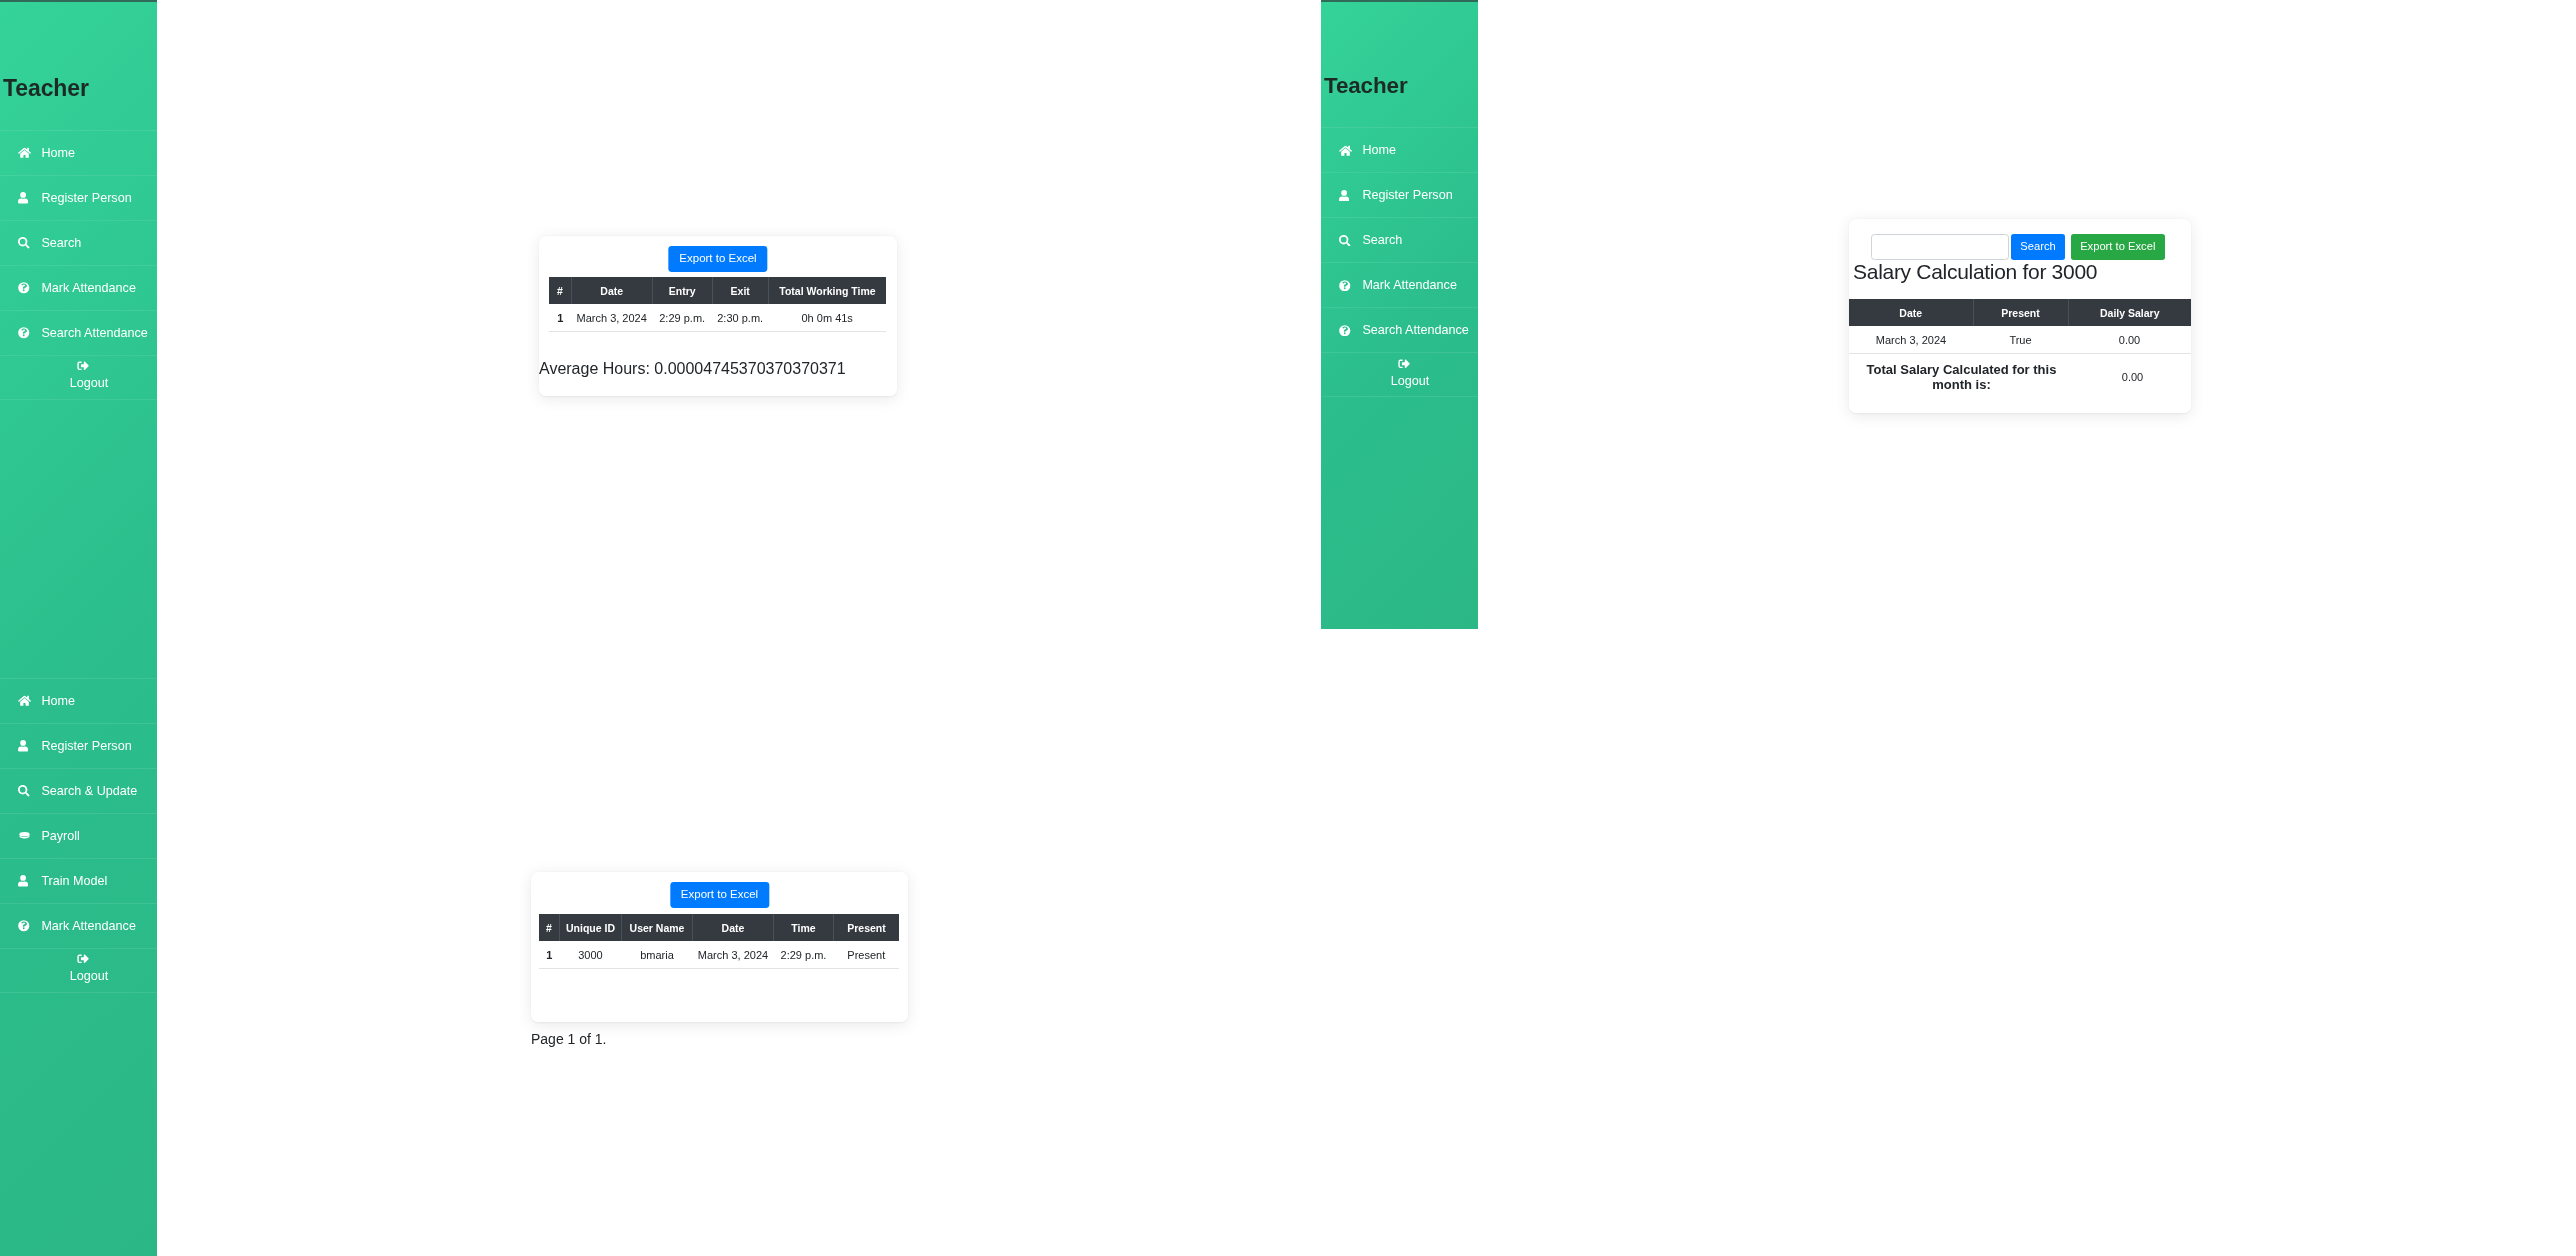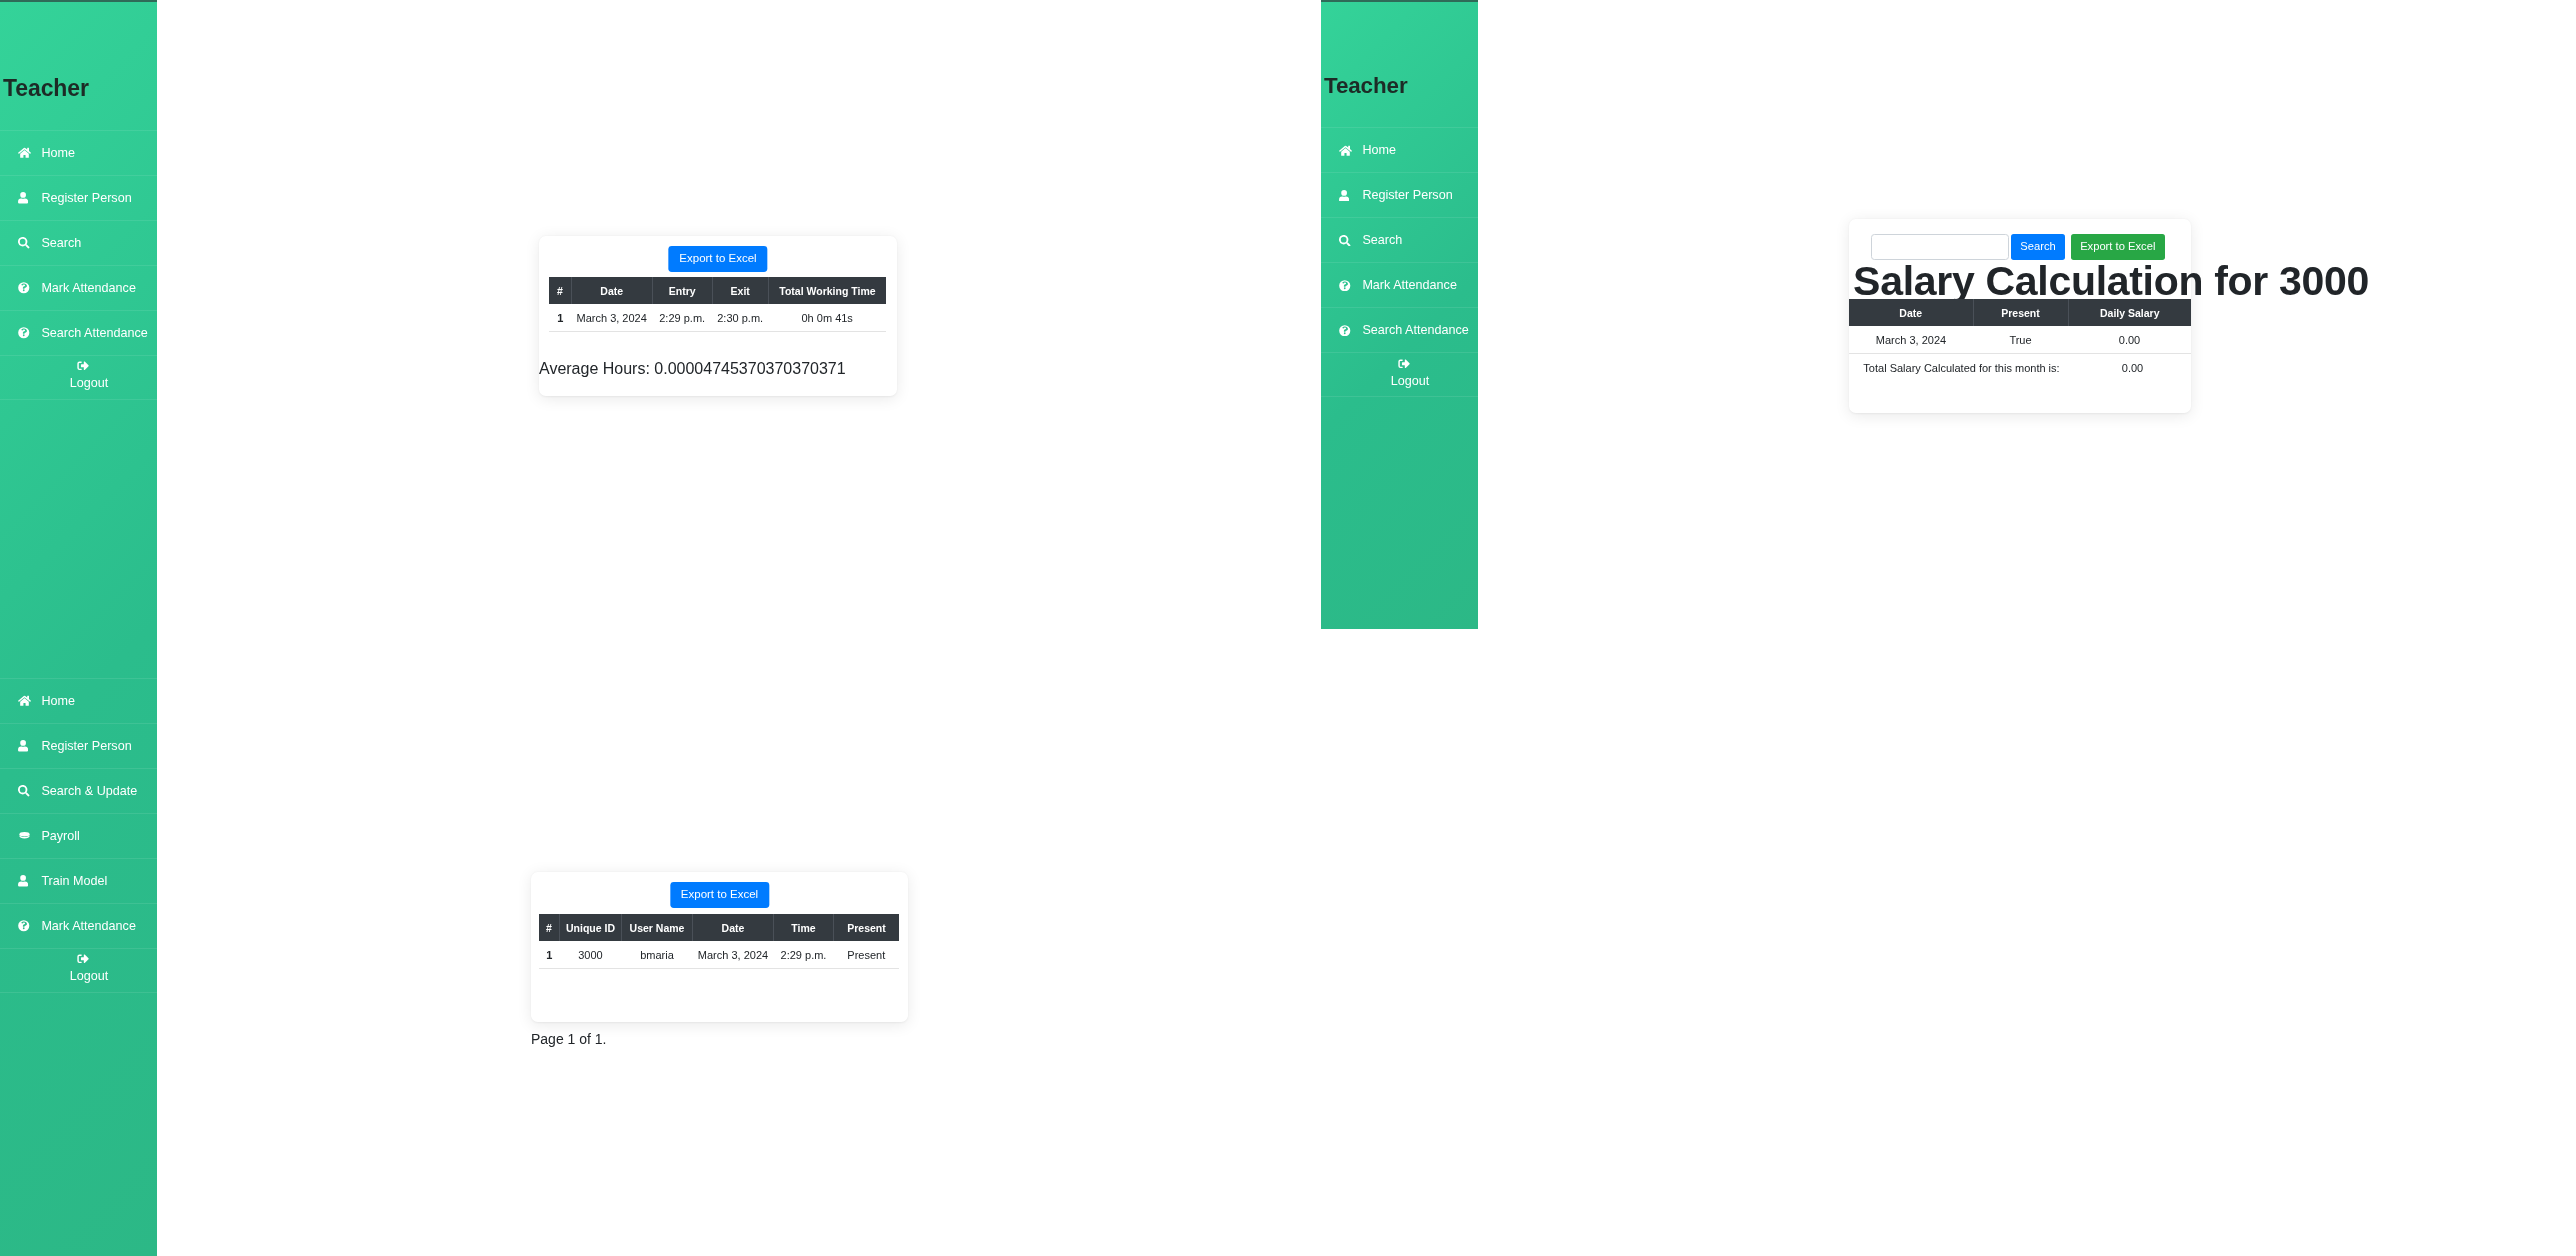--- a/index.html
+++ b/index.html
@@ -164,38 +164,38 @@
   .btn-export-green {
     margin-left: 5.4px;
     height: 26px;
     padding: 0 9.5px;
     font-size: 11.2px;
     border-radius: 2.7px;
   }
   .salary-title {
     position: absolute;
     left: 4.1px; top: 42px;
-    font-size: 41px;
-    font-weight: 700;
+    font-size: 21px;
+    font-weight: 400;
     color: #212529;
     letter-spacing: -0.3px;
     line-height: 1;
     white-space: nowrap;
   }
   .tbl-wrap-salary { position: absolute; left: 0px; top: 80px; width: 342px; }
   .total-row {
     display: flex;
     align-items: center;
     padding: 8.1px 0 0 0;
   }
   .total-label {
     flex: 0 0 225px;
     text-align: center;
-    font-weight: 400;
-    font-size: 11px;
+    font-weight: 700;
+    font-size: 13px;
     color: #212529;
   }
   .total-value {
     flex: 1;
     text-align: center;
     font-size: 11px;
     color: #212529;
   }
 
   

